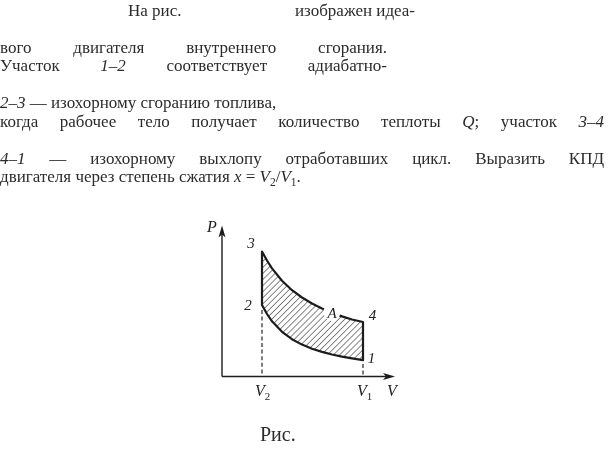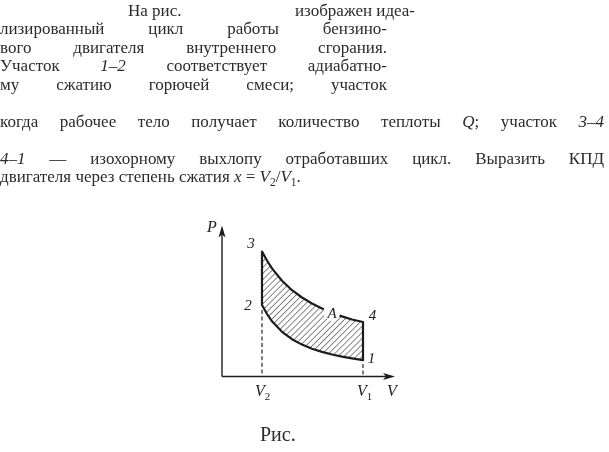--- a/index.html
+++ b/index.html
@@ -28,28 +28,27 @@
 </head>
 <body>
 
 <div class="page">
 
   <div class="ln l1" style="top:0.5px">
       <span>На рис.</span>
       <span>изображен идеа-</span>
     </div>
 
-  <div class="ln narrow j" style="top:19px"><span>лизированный цикл работы бензино-</span></div>
 
   <div class="ln narrow j" style="top:37.5px"><span>вого двигателя внутреннего сгорания.</span></div>
 
   <div class="ln narrow j" style="top:56px"><span>Участок</span> <i>1–2</i> <span>соответствует адиабатно-</span></div>
 
-  <div class="ln narrow j" style="top:74.5px"><span>му сжатию горючей смеси; участок</span></div>
 
+  <div class="ln narrow" style="top:93px"><i>2–3</i> <span>— изохорному сгоранию топлива,</span></div>
 
   <div class="ln wide j" style="top:111.5px"><span>когда рабочее тело получает количество теплоты</span> <i>Q</i><span>; участок</span> <i>3–4</i></div>
 
 
   <div class="ln wide j" style="top:148.5px"><i>4–1</i> <span>— изохорному выхлопу отработавших цикл. Выразить КПД</span></div>
 
   <div class="ln wide" style="top:167px"><span>двигателя через степень сжатия</span> <i>x</i> <span>=</span> <i>V</i><sub class="s">2</sub><span>/</span><i>V</i><sub class="s">1</sub><span>.</span></div>
 
   <svg class="fig" viewBox="0 0 212 192" xmlns="http://www.w3.org/2000/svg">
     <defs>

